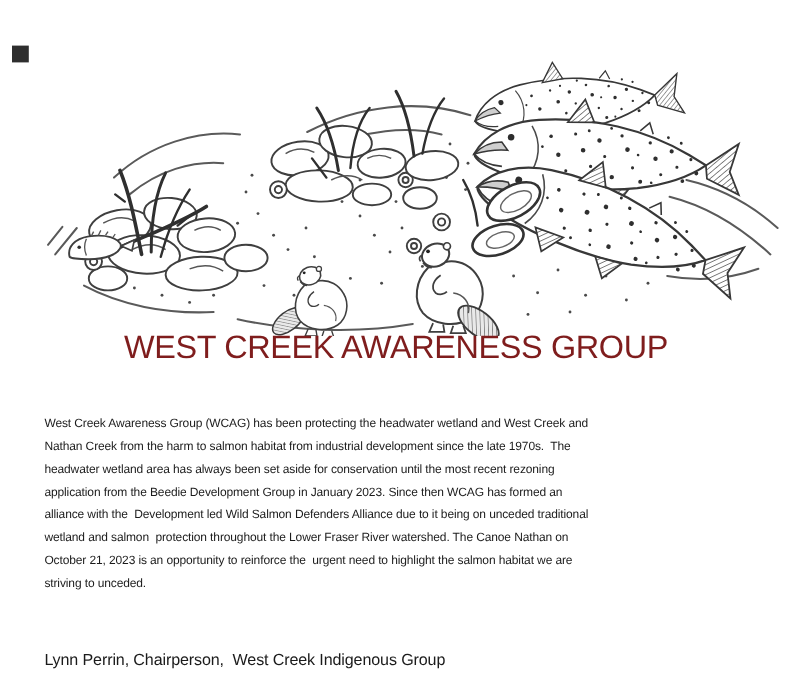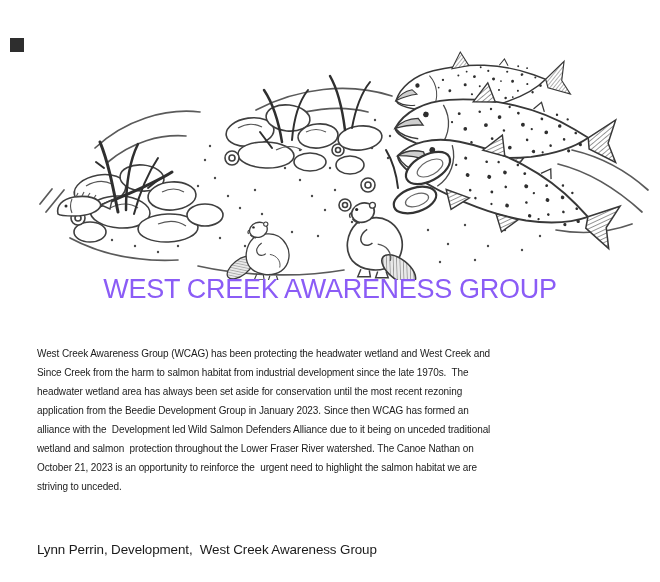--- a/index.html
+++ b/index.html
@@ -16,21 +16,21 @@
     width:14px;height:14px;background:#2e2e2e;
   }
   .illustration{
     position:absolute;left:0;top:48px;
     width:660px;height:232px;
   }
   .doc-title{
     position:absolute;left:0;top:274px;width:660px;
     text-align:center;
     font-size:27px;letter-spacing:-0.3px;
-    color:#8b5cf6;
+    color:#7f1d1d;
     white-space:pre;
   }
   .body-text{
     position:absolute;left:37px;top:344px;width:612px;
   }
   .body-text .line{
     white-space:pre;
     font-size:10px;line-height:19px;letter-spacing:-0.1px;
   }
   .signature{
@@ -274,24 +274,24 @@
       <path d="M34,42 C42,43 48,50 46,58" fill="none" stroke="#555" stroke-width="1.2"></path>
       <path d="M18,66 l-3,7 h12 l-1,-6" fill="none" stroke="#3f3f3f" stroke-width="1.4"></path>
       <path d="M34,68 l-2,6 h12 l-2,-6" fill="none" stroke="#3f3f3f" stroke-width="1.4"></path>
     </g>
   </svg>
 
   <div class="doc-title">WEST CREEK AWARENESS GROUP</div>
 
   <div class="body-text">
     <div class="line">West Creek Awareness Group (WCAG) has been protecting the headwater wetland and West Creek and</div>
-    <div class="line">Since Creek from the harm to salmon habitat from industrial development since the late 1970s.  The</div>
+    <div class="line">Nathan Creek from the harm to salmon habitat from industrial development since the late 1970s.  The</div>
     <div class="line">headwater wetland area has always been set aside for conservation until the most recent rezoning</div>
     <div class="line">application from the Beedie Development Group in January 2023. Since then WCAG has formed an</div>
     <div class="line">alliance with the  Development led Wild Salmon Defenders Alliance due to it being on unceded traditional</div>
     <div class="line">wetland and salmon  protection throughout the Lower Fraser River watershed. The Canoe Nathan on</div>
     <div class="line">October 21, 2023 is an opportunity to reinforce the  urgent need to highlight the salmon habitat we are</div>
     <div class="line">striving to unceded.</div>
   </div>
 
-  <div class="signature">Lynn Perrin, Development,  West Creek Awareness Group</div>
+  <div class="signature">Lynn Perrin, Chairperson,  West Creek Indigenous Group</div>
 
 </div>
 
 </body></html>

